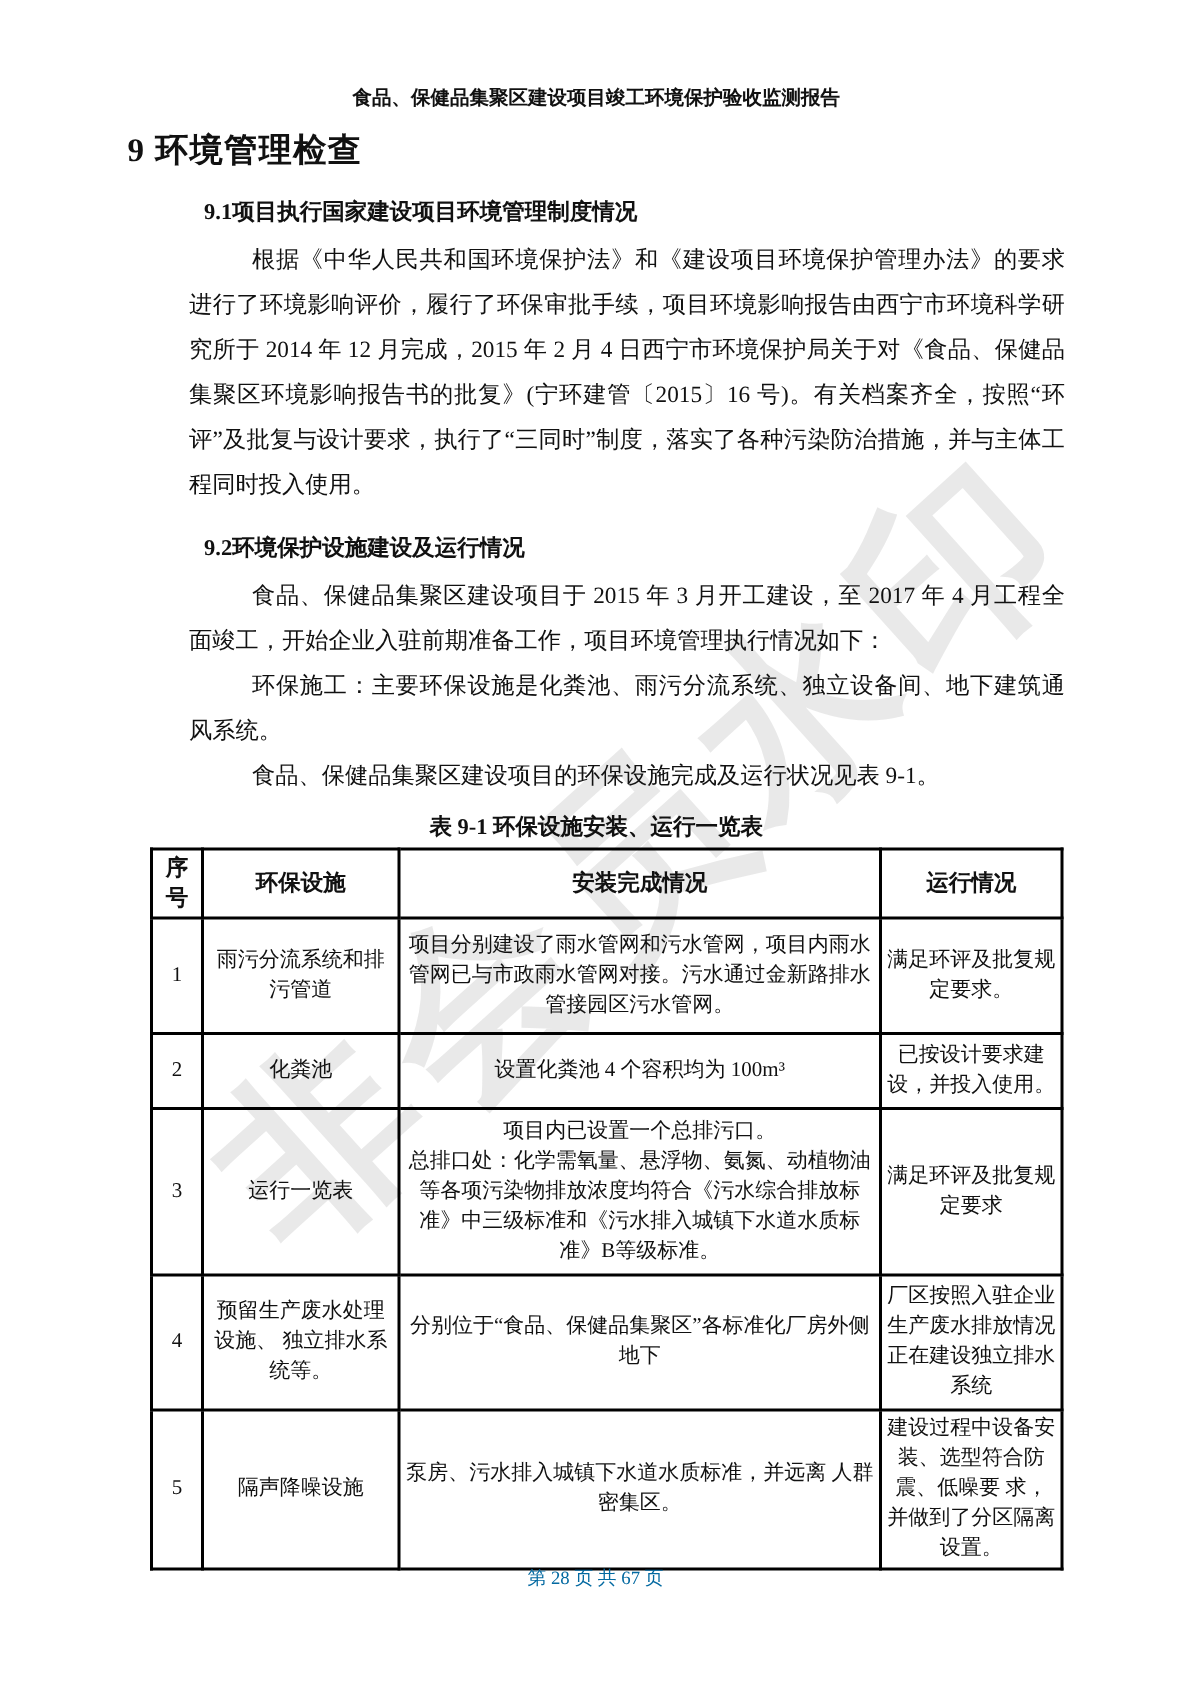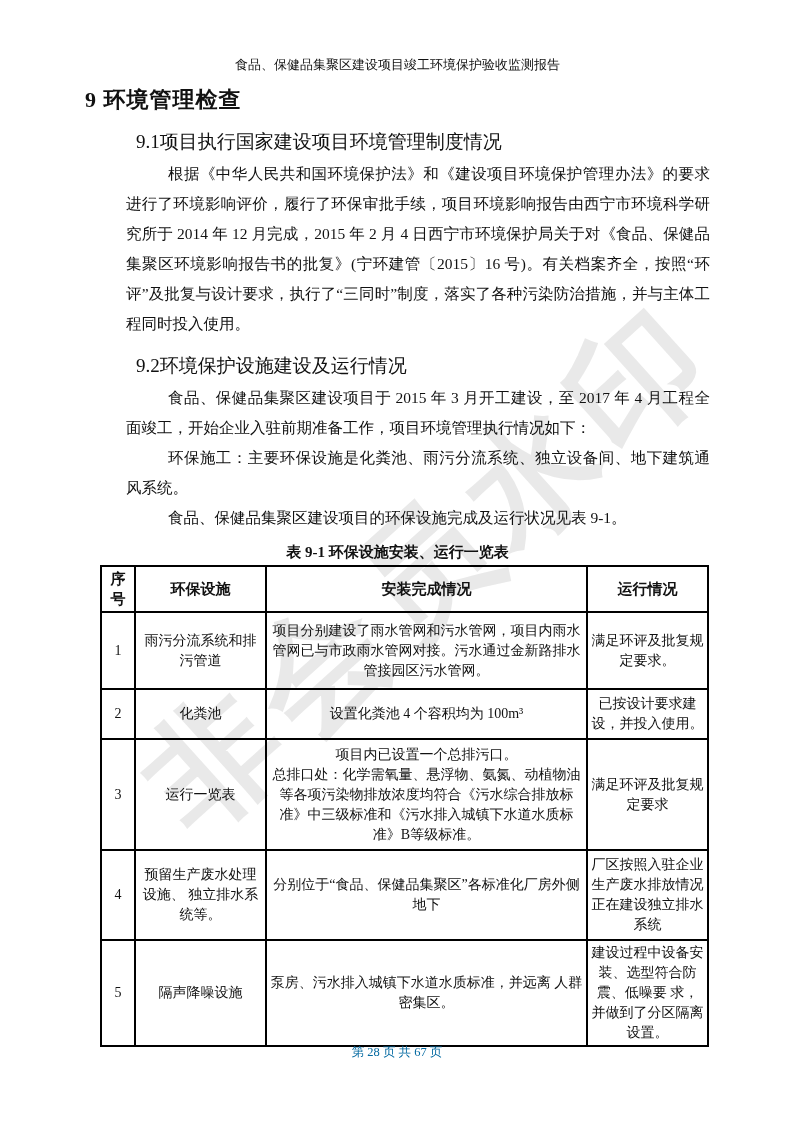--- a/index.html
+++ b/index.html
@@ -35,36 +35,36 @@
 
   .content {
     position: relative;
     z-index: 1;
     padding: 56px 84px 0 85px;
   }
 
   .doc-header {
     text-align: center;
     font-size: 13px;
-    font-weight: normal;
+    font-weight: bold;
     line-height: 17px;
   }
 
   h1.sec {
     margin-top: 12px;
     font-size: 22px;
     font-weight: bold;
     line-height: 30px;
     letter-spacing: 1px;
   }
 
   h2.subsec {
     margin-top: 15px;
-    font-size: 19px;
-    font-weight: normal;
+    font-size: 15px;
+    font-weight: bold;
     line-height: 24px;
     padding-left: 51px;
   }
 
   p.body-p {
     font-size: 15.5px;
     line-height: 30px;
     text-align: justify;
     text-indent: 42px;
     margin-left: 41px;

